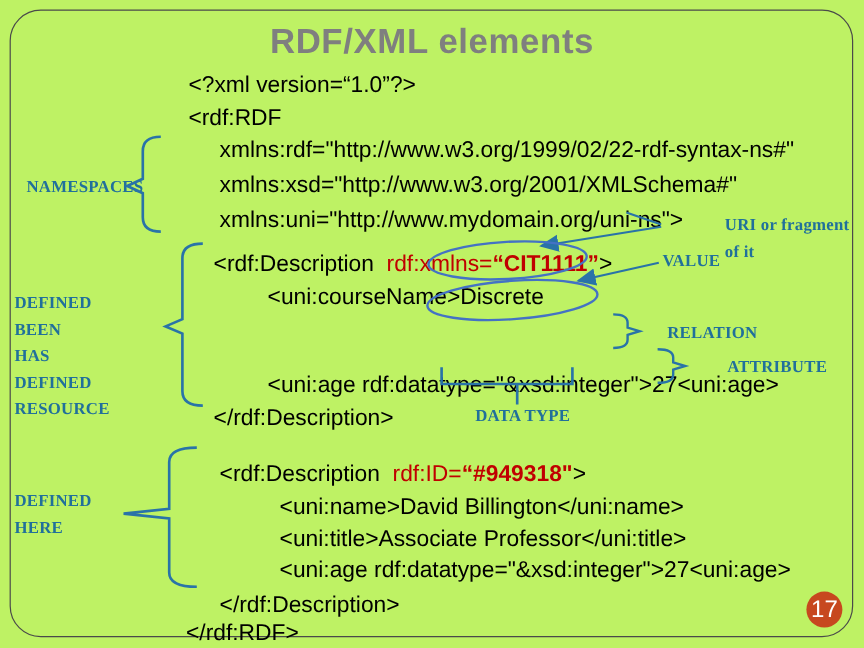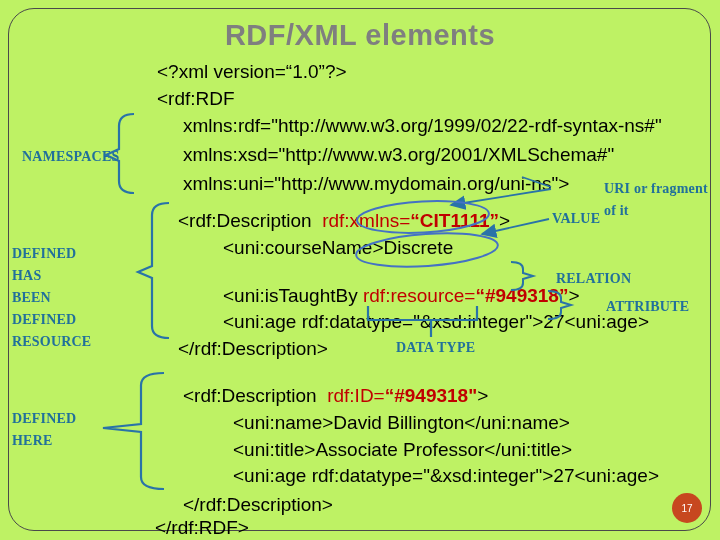--- a/index.html
+++ b/index.html
@@ -28,53 +28,52 @@
   .lab-ns{left:22px;top:146px;}
   .lab-elsewhere{left:12px;top:243px;}
   .lab-here{left:12px;top:408px;}
   .lab-uri{left:556px;top:178px;margin-left:48px;}
   .lab-value{left:552px;top:208px;}
   .lab-relation{left:556px;top:268px;}
   .lab-attribute{left:588px;top:296px;margin-left:18px;}
   .lab-datatype{left:396px;top:337px;}
   .overlay{position:absolute;left:0;top:0;width:720px;height:540px;pointer-events:none;}
   .badge{position:absolute;left:672px;top:493px;width:30px;height:30px;border-radius:50%;
-         background:#c7481f;color:#fff;font-size:10px;display:flex;
+         background:#c7481f;color:#fff;font-size:20px;display:flex;
          align-items:center;justify-content:center;}
 </style>
 </head>
 <body>
 
 <div id="slide">
   <div class="frame"></div>
 
   <div class="title">RDF/XML elements</div>
 
   <div class="code-line cl0"><span>&lt;?xml version=“1.0”?&gt;</span></div>
   <div class="code-line cl1"><span>&lt;rdf:RDF</span></div>
   <div class="code-line cl2"><span>xmlns:rdf="http://www.w3.org/1999/02/22-rdf-syntax-ns#"</span></div>
   <div class="code-line cl3"><span>xmlns:xsd="http://www.w3.org/2001/XMLSchema#"</span></div>
   <div class="code-line cl4"><span>xmlns:uni="http://www.mydomain.org/uni-ns"&gt;</span></div>
   <div class="code-line cl5"><span>&lt;rdf:Description  </span><span class="red">rdf:xmlns=</span><span class="redb">“CIT1111”</span><span>&gt;</span></div>
   <div class="code-line cl6"><span>&lt;uni:courseName&gt;Discrete</span></div>
-  <div class="code-line cl8"><span>&lt;uni:isTaughtBy </span><span class="red">rdf:resource=</span><span class="redb">“#949318”</span><span>&gt;</span></div>
   <div class="code-line cl9"><span>&lt;uni:age rdf:datatype="&amp;xsd:integer"&gt;27&lt;uni:age&gt;</span></div>
   <div class="code-line cl10"><span>&lt;/rdf:Description&gt;</span></div>
   <div class="code-line cl11"><span>&lt;rdf:Description  </span><span class="red">rdf:ID=</span><span class="redb">“#949318"</span><span>&gt;</span></div>
   <div class="code-line cl13"><span>&lt;uni:title&gt;Associate Professor&lt;/uni:title&gt;</span></div>
   <div class="code-line cl12"><span>&lt;uni:name&gt;David Billington&lt;/uni:name&gt;</span></div>
   <div class="code-line cl14"><span>&lt;uni:age rdf:datatype="&amp;xsd:integer"&gt;27&lt;uni:age&gt;</span></div>
   <div class="code-line cl15"><span>&lt;/rdf:Description&gt;</span></div>
   <div class="code-line cl16"><span>&lt;/rdf:RDF&gt;</span></div>
 
   <div class="slabel lab-ns">NAMESPACES</div>
   <div class="slabel lab-elsewhere">
     <div>DEFINED</div>
+    <div>BEEN</div>
     <div>HAS</div>
-    <div>BEEN</div>
     <div>DEFINED</div>
     <div>RESOURCE</div>
   </div>
   <div class="slabel lab-here">
     <div>DEFINED</div>
     <div>HERE</div>
   </div>
 
   <div class="slabel lab-uri">URI or fragment of it</div>
   <div class="slabel lab-value">VALUE</div>

